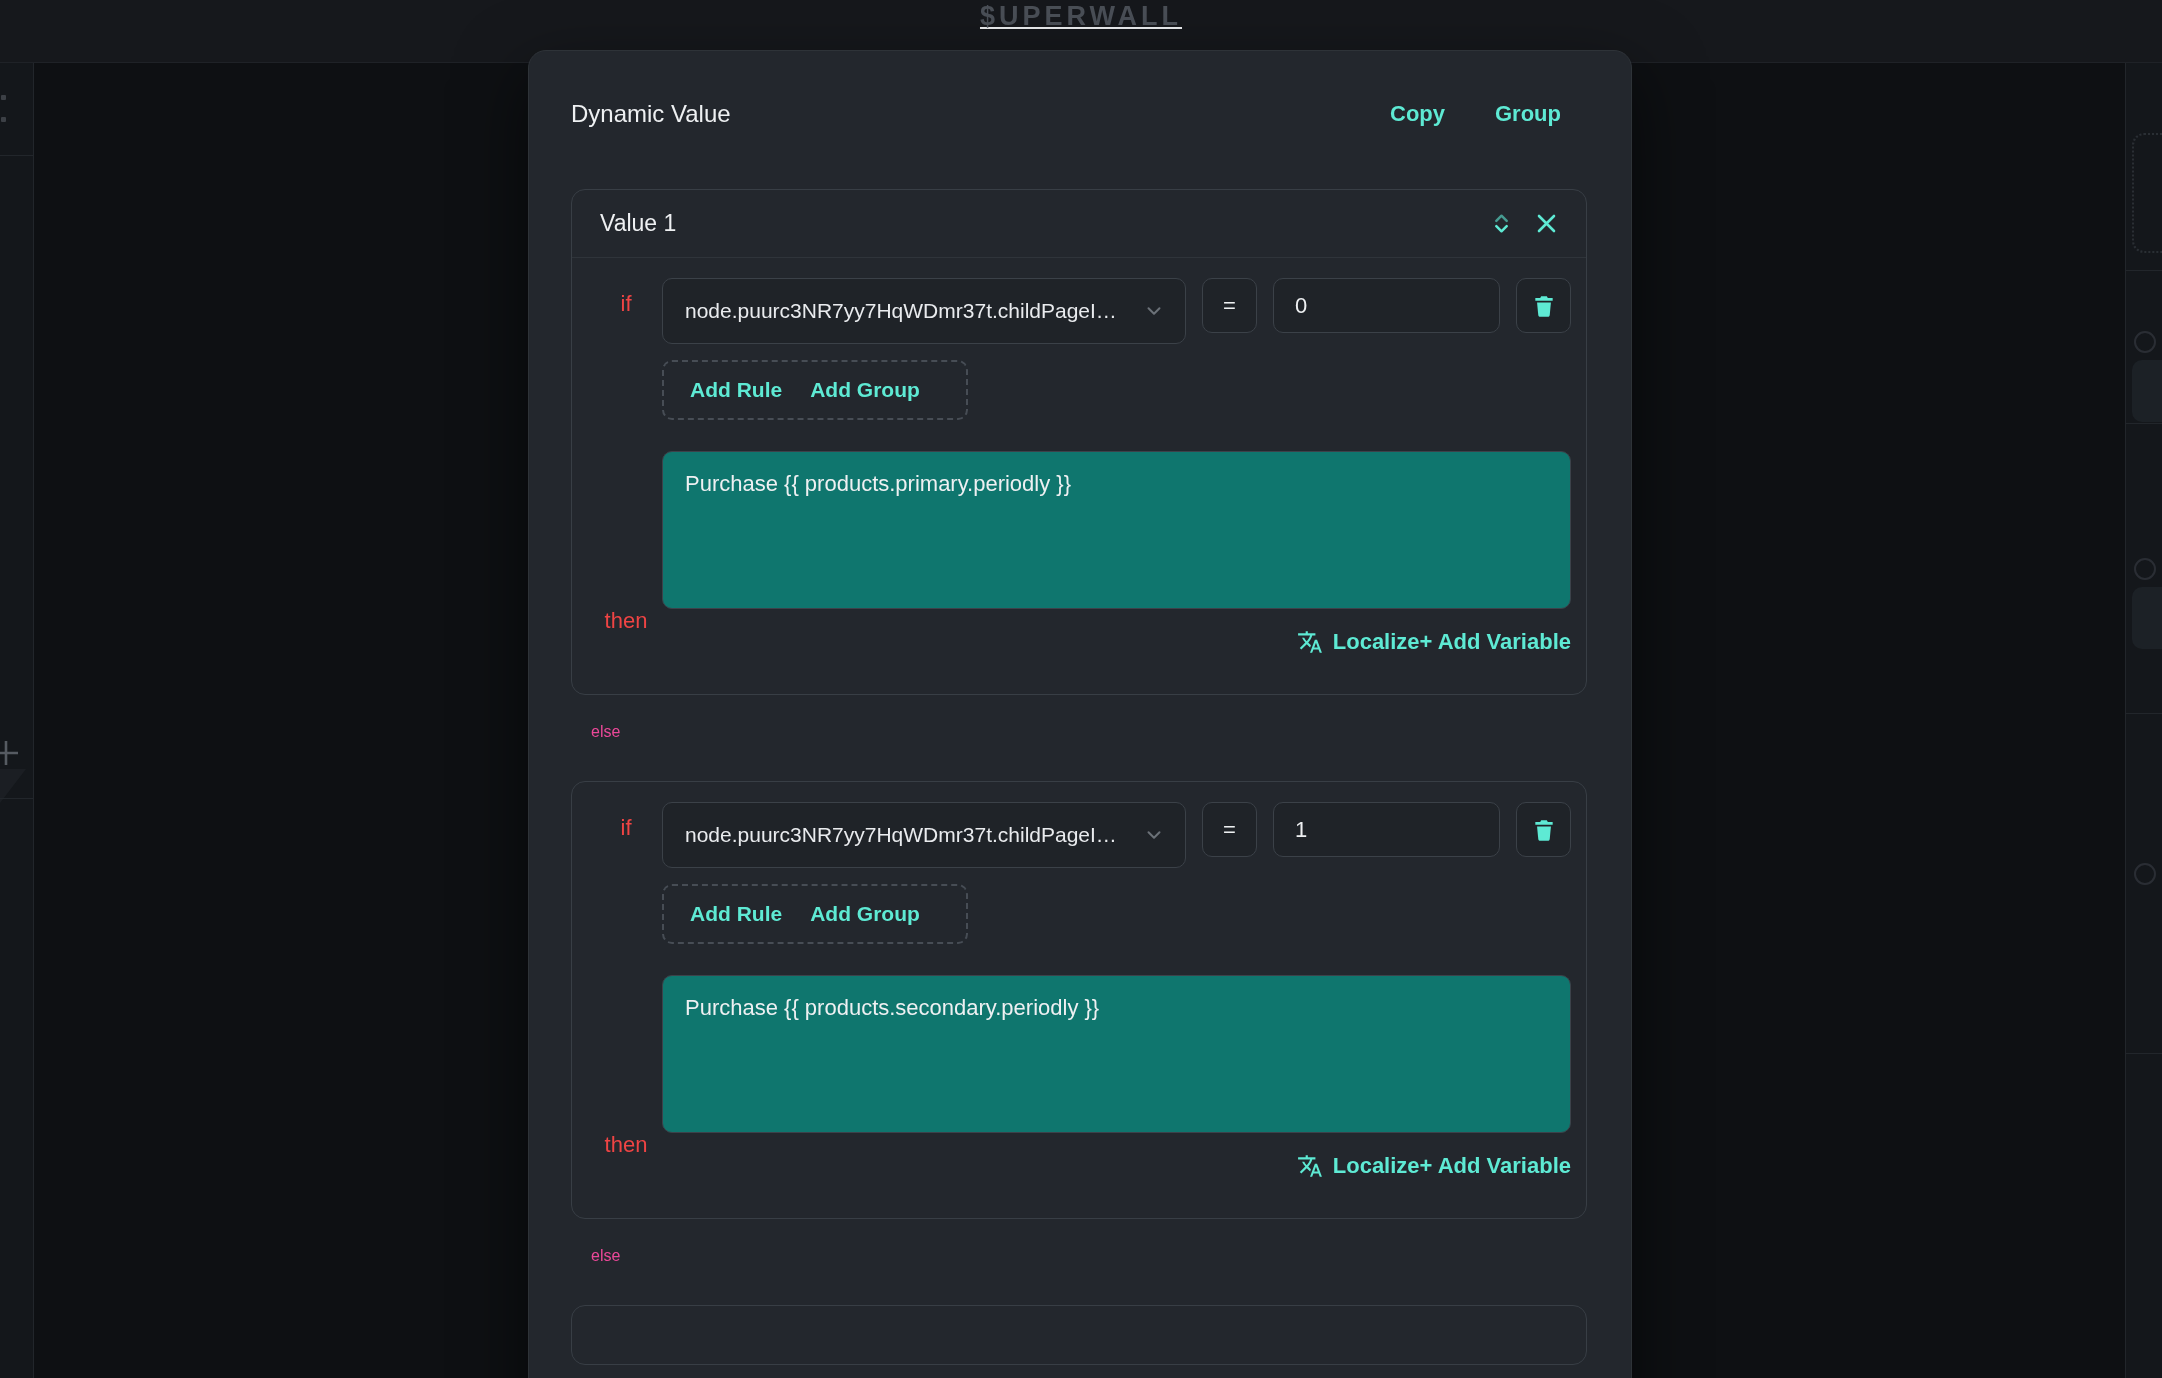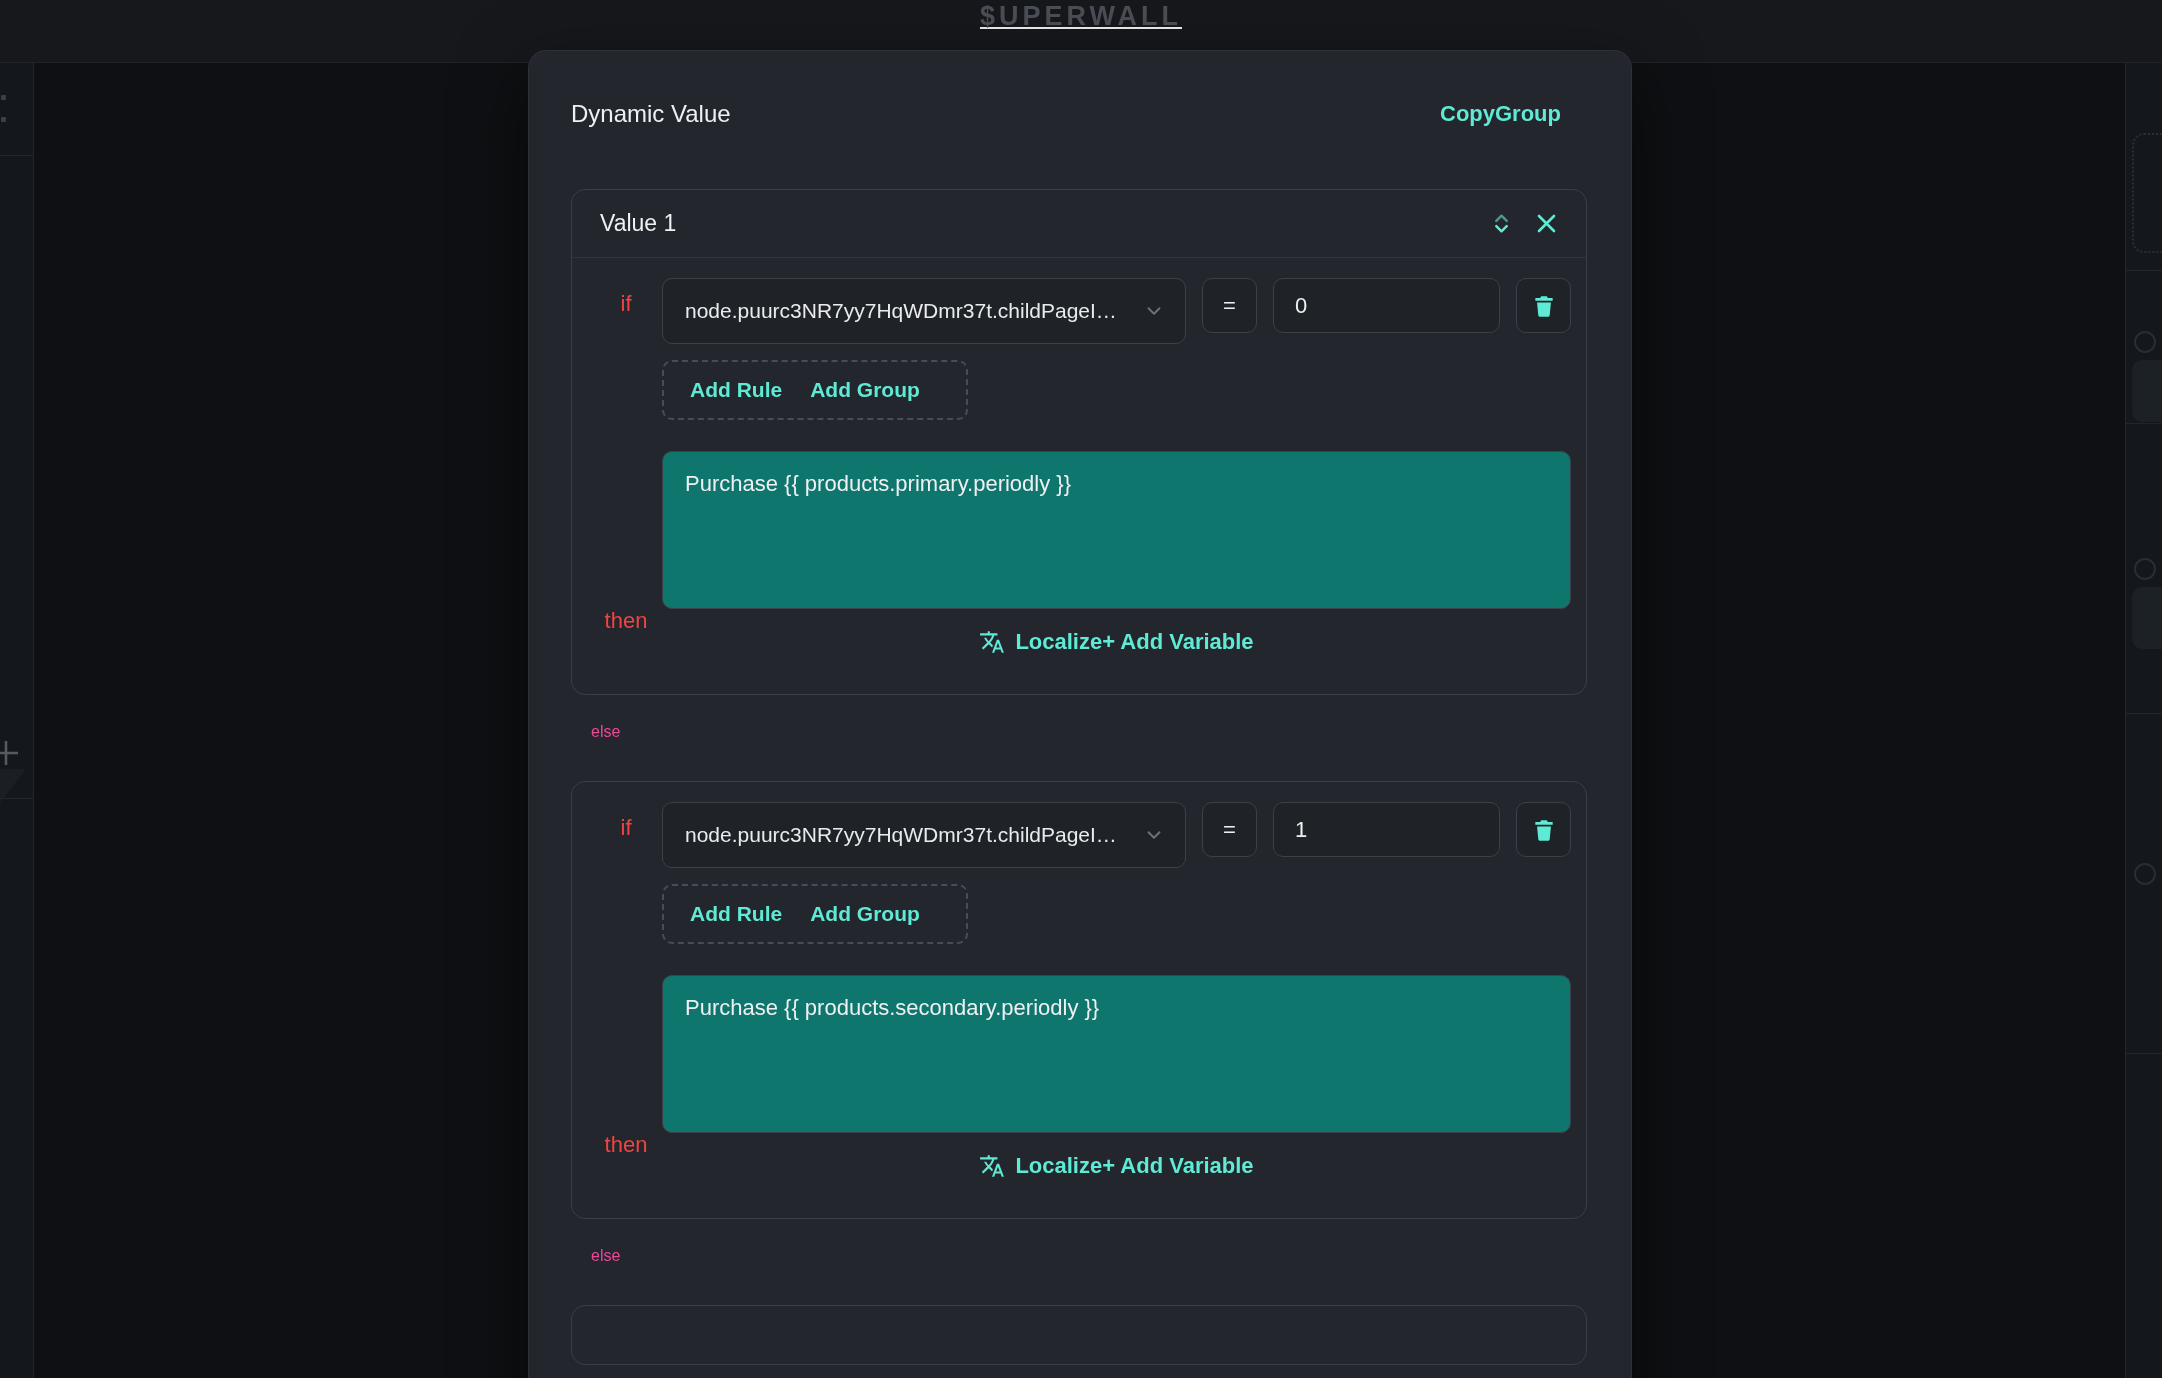--- a/index.html
+++ b/index.html
@@ -59,21 +59,21 @@
     background: #23272d; border: 1px solid #2e3338; border-radius: 18px;
     padding: 45px 44px 0 42px;
     box-shadow: 0 24px 70px rgba(0,0,0,.55);
     z-index: 2;
   }
   .modal-header {
     display: flex; justify-content: space-between; align-items: center;
     height: 35px; margin-bottom: 58px; padding-right: 26px;
   }
   .modal-title { font-size: 24px; font-weight: 500; color: #eef0f2; }
-  .modal-actions { display: flex; }
+  .modal-actions { display: flex; gap: 50px; }
   .text-btn {
     background: none; border: none; cursor: pointer;
     color: #5eead4; font-family: inherit; font-size: 22px; font-weight: 700;
   }
 
   
   .value-section { border: 1px solid #383e45; border-radius: 14px; }
   .vs-header {
     height: 68px; display: flex; align-items: center; justify-content: space-between;
     padding: 0 28px; border-bottom: 1px solid #2f343a;
@@ -126,21 +126,21 @@
   .row-then .label-col { align-items: flex-end; }
   .row-then .cond-label { padding: 0 0 24px 0; }
   .then-col { flex: 1; min-width: 0; }
   .then-textarea {
     display: block; width: 100%; height: 158px; resize: none;
     background: #0f766e; border: 1px solid #3c424a; border-radius: 10px;
     color: #eef0f2; font-family: inherit; font-size: 22px; line-height: 1.35;
     padding: 17px 22px; outline: none;
   }
   .row-localize {
-    display: flex; justify-content: center; align-items: center;
+    display: flex; justify-content: flex-end; align-items: center;
     margin-top: 17px; height: 32px;
   }
   .localize-btn { display: flex; align-items: center; gap: 10px; }
   .localize-btn, .addvar-btn {
     background: none; border: none; cursor: pointer;
     color: #5eead4; font-family: inherit; font-size: 22px; font-weight: 700;
   }
 
   .else-label { color: #ec4899; font-size: 16px; font-weight: 400; margin: 28px 0 40px 20px; }
   .partial-section { border: 1px solid #383e45; border-radius: 14px; height: 60px; }

